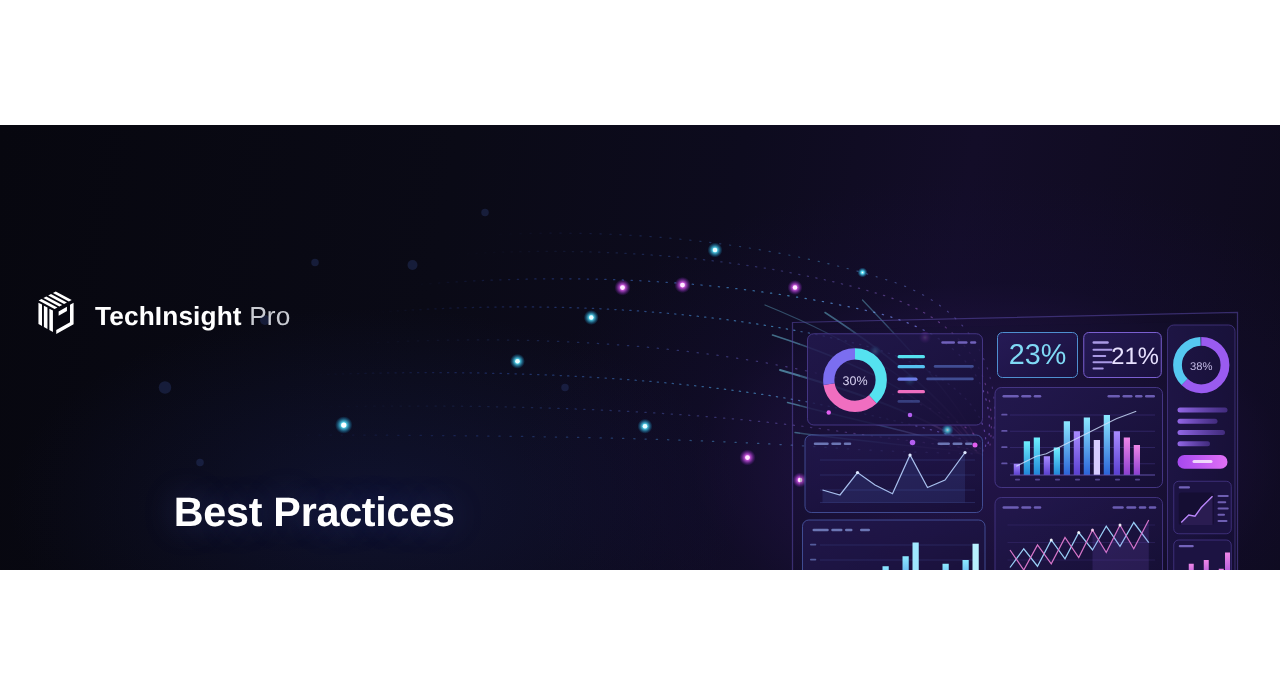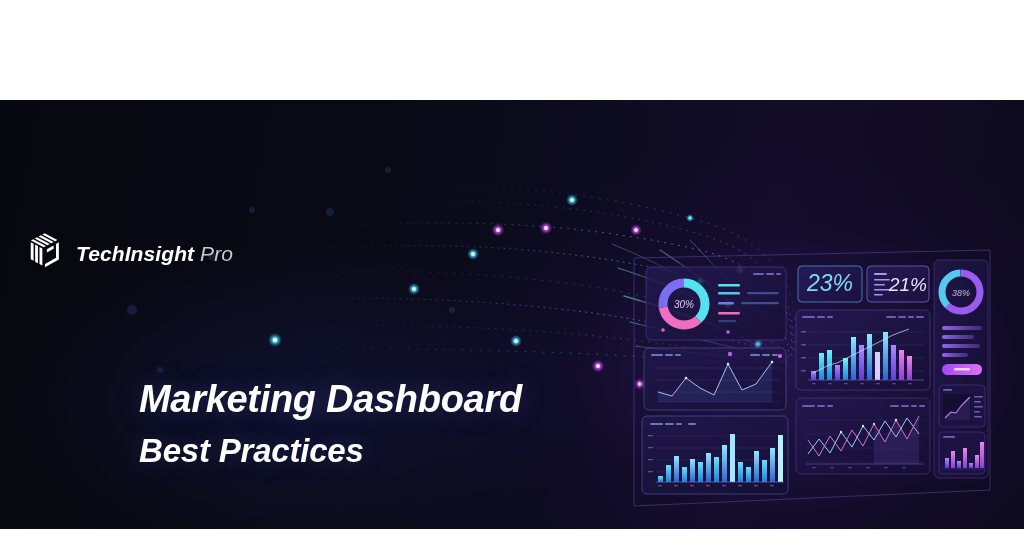--- a/index.html
+++ b/index.html
@@ -10,27 +10,26 @@
     font-family: "Liberation Sans", sans-serif;
     overflow: hidden;
   }
 
   .page { position: relative; width: 1024px; height: 559px; background: #ffffff; }
 
   
   .banner {
     position: absolute;
     left: 0; top: 100px;
-    width: 1024px; height: 429px;
+    width: 1024px; height: 356px;
     background:
       radial-gradient(ellipse 520px 320px at 790px 270px, rgba(60,30,120,0.55) 0%, rgba(22,14,55,0.30) 45%, rgba(8,8,22,0) 72%),
       radial-gradient(ellipse 420px 220px at 300px 300px, rgba(30,40,110,0.28) 0%, rgba(8,8,22,0) 70%),
       linear-gradient(100deg, #07070f 0%, #0a0a16 34%, #0d0b1e 55%, #130d28 72%, #0d0a1b 100%);
     overflow: hidden;
-    font-style: italic;
   }
 
   
   .logo-wrap {
     position: absolute; left: 26px; top: 132px;
     display: flex; align-items: center; gap: 12px; z-index: 40;
   }
   .logo-mark { width: 38px; height: 42px; display: block; }
   .logo-text {
     font-size: 21px; letter-spacing: 0.1px; line-height: 1;
@@ -179,21 +178,20 @@
 
         <g fill="#ffffff">
           <path d="M34.6 10.6 L34.6 28.8 L20.0 37.0 L20.0 33.6 L31.6 27.0 L31.6 12.4 Z"></path>
           <path d="M29.0 14.0 L29.0 17.6 L22.0 21.6 L22.0 18.0 Z"></path>
         </g>
       </svg>
       <div class="logo-text"><span>TechInsight</span> <span class="pro">Pro</span></div>
     </div>
 
     <div class="headline">
-      <div class="line1">Marketing Dashboard</div>
       <div class="line2">Best Practices</div>
     </div>
 
     <div class="dash-art">
       <svg viewBox="0 0 400 275" aria-hidden="true">
         <defs>
           <linearGradient id="panelBg" x1="0" y1="0" x2="1" y2="1">
             <stop offset="0%" stop-color="#241a52" stop-opacity="0.78"></stop>
             <stop offset="100%" stop-color="#160f36" stop-opacity="0.82"></stop>
           </linearGradient>

